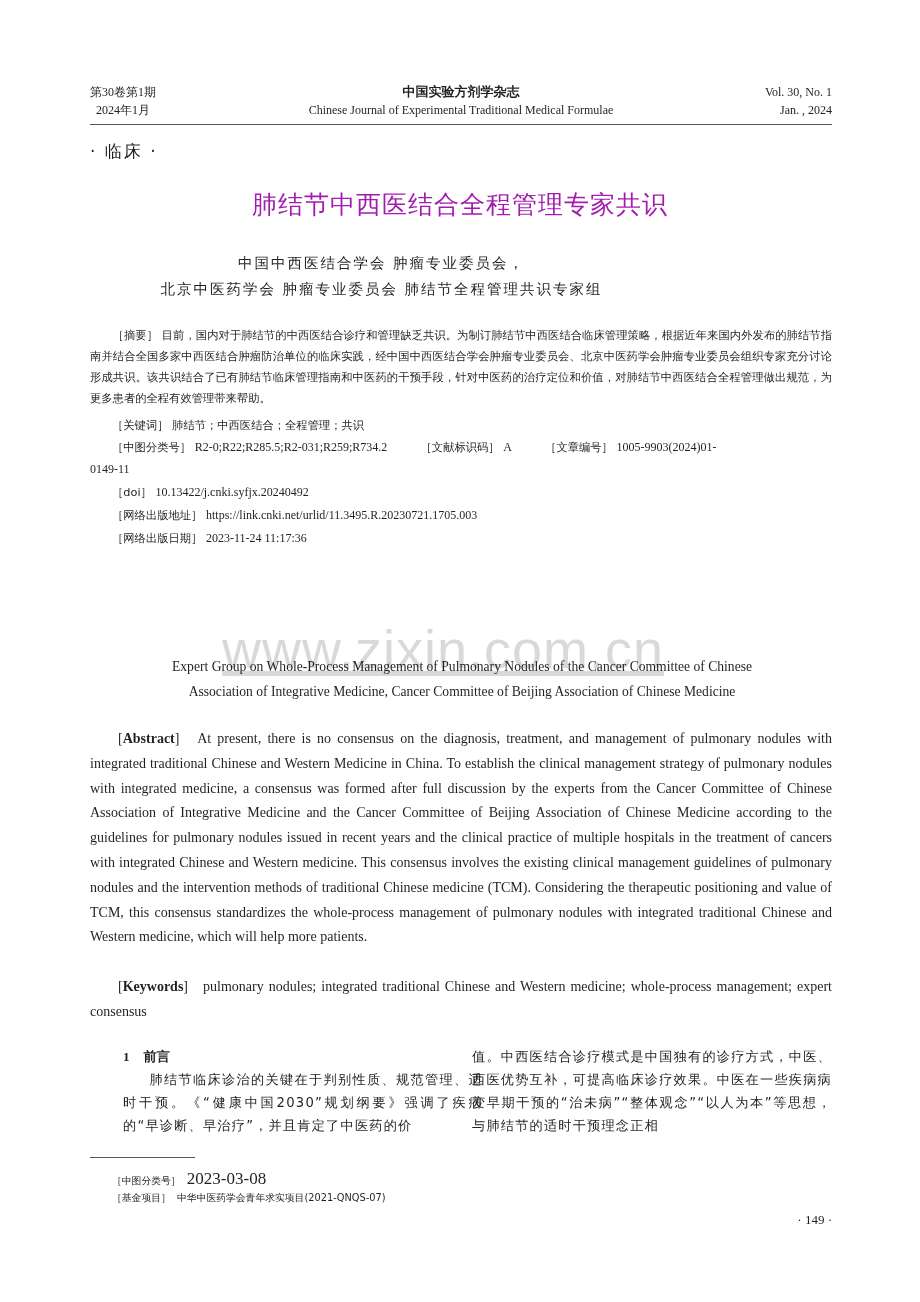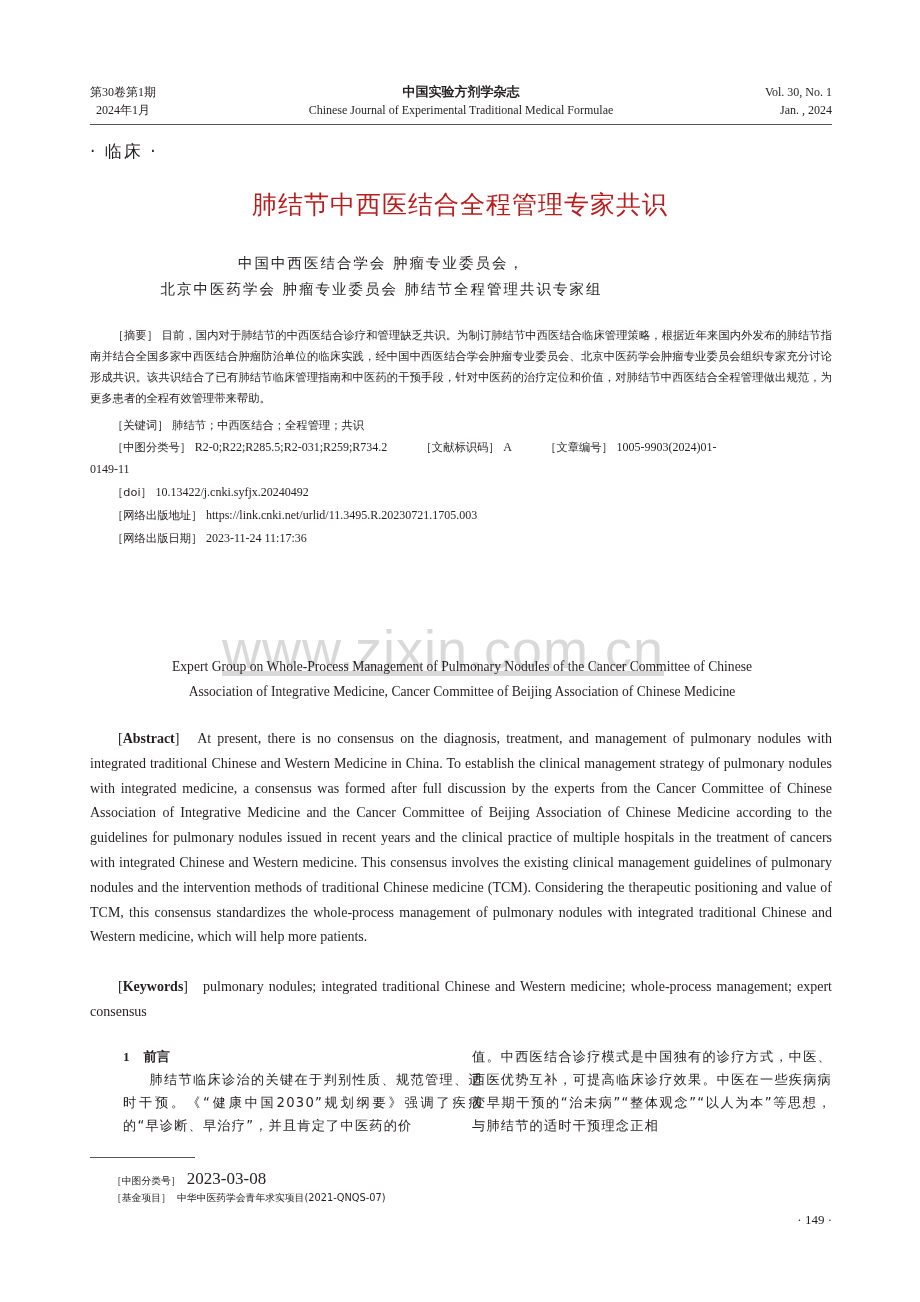--- a/index.html
+++ b/index.html
@@ -10,21 +10,21 @@
   .hdr { position: absolute; top: 83px; left: 90px; width: 742px; height: 40px; }
   .hdr-left { position: absolute; left: 0; top: 0; font-size: 12px; line-height: 18px; text-align: center; }
   .hdr-center { position: absolute; left: 0; right: 0; top: 0; text-align: center; }
   .hdr-center .cn { font-family: "DejaVu Sans", sans-serif; font-size: 13px; line-height: 18px; font-weight: bold; }
   .hdr-center .en { font-size: 12px; line-height: 18px; }
   .hdr-right { position: absolute; right: 0; top: 0; font-size: 12px; line-height: 18px; text-align: right; }
   .hdr-rule { position: absolute; top: 124px; left: 90px; width: 742px; height: 0; border-top: 1px solid #555; }
 
   .section-tag { position: absolute; top: 140px; left: 90px; font-family: "DejaVu Sans", sans-serif; font-size: 17px; letter-spacing: 2px; }
 
-  .title-cn { position: absolute; top: 188px; left: 0; width: 920px; text-align: center; font-family: "DejaVu Serif", serif; font-size: 25px; letter-spacing: 1px; color: #b91c1c; }
+  .title-cn { position: absolute; top: 188px; left: 0; width: 920px; text-align: center; font-family: "DejaVu Serif", serif; font-size: 25px; letter-spacing: 1px; color: #a21caf; }
   .authors-cn { position: absolute; top: 250px; left: 0; width: 763px; text-align: center; font-family: "DejaVu Serif", serif; font-size: 14.5px; line-height: 26px; letter-spacing: 2px; }
 
   .cn-block { position: absolute; left: 90px; width: 742px; font-family: "DejaVu Sans", sans-serif; font-size: 11.3px; line-height: 21px; text-align: justify; }
   .cn-block .lbl { font-weight: normal; }
   .abstract-cn { top: 325px; text-indent: 2em; }
   .meta-line { position: absolute; left: 90px; width: 742px; font-size: 11.3px; line-height: 21px; font-family: "DejaVu Sans", sans-serif; }
   .meta-line .v { font-family: "Liberation Serif", serif; font-size: 12px; }
   .ind { padding-left: 22px; }
 
   .title-en { position: absolute; top: 576px; left: 0; width: 920px; text-align: center; font-weight: bold; font-size: 16.5px; line-height: 27px; }

